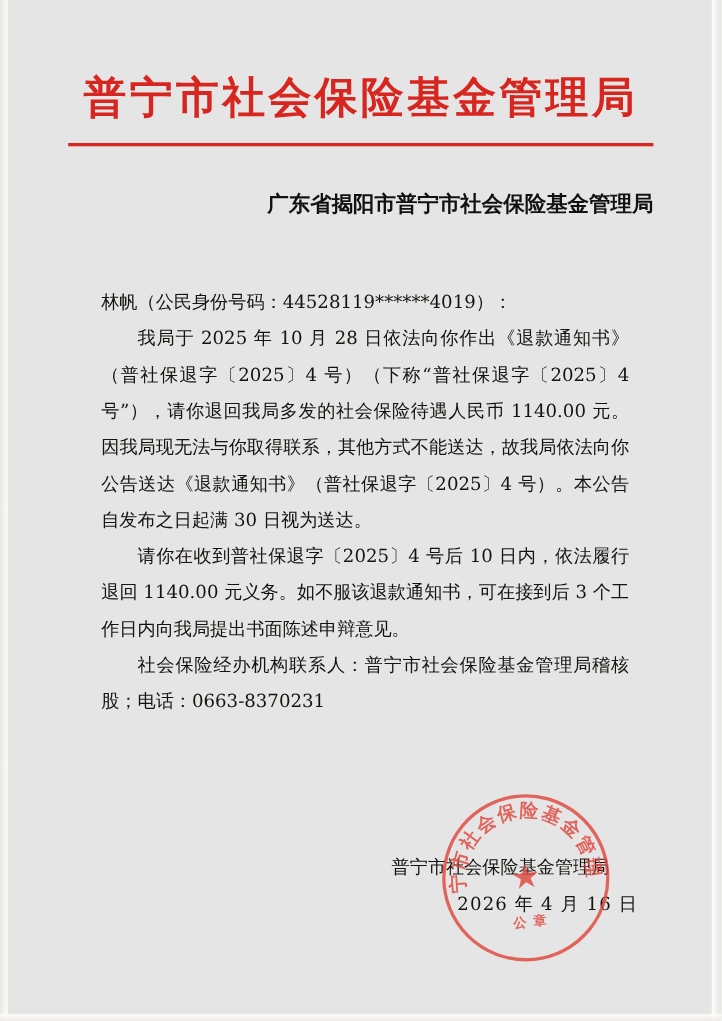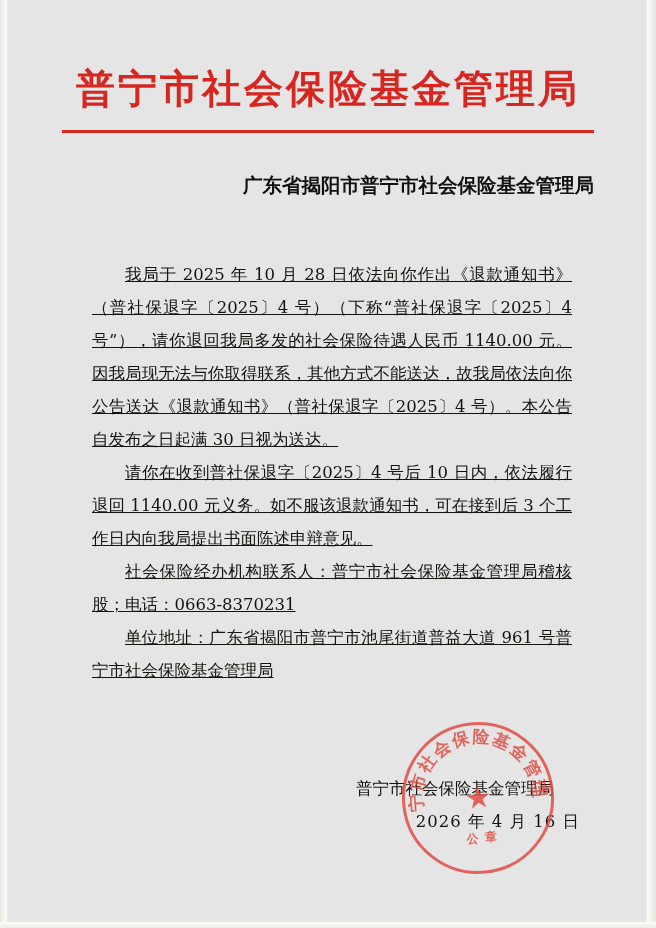--- a/index.html
+++ b/index.html
@@ -61,21 +61,20 @@
     line-height: 33px;
     color: #15130f;
     text-align: justify;
   }
   .para {
     margin: 0;
     text-indent: 0;
   }
   .para.indent {
     text-indent: 33px;
-    text-decoration: underline;
   }
   .signature {
     position: absolute;
     top: 772px;
     left: 330px;
     width: 250px;
     font-size: 16.5px;
     line-height: 33px;
     color: #15130f;
   }
@@ -175,24 +174,24 @@
     <div class="letterhead-title">普宁市社会保险基金管理局</div>
   </div>
 
   <div class="rule"></div>
 
   <div class="doc-title">
     <div>广东省揭阳市普宁市社会保险基金管理局</div>
   </div>
 
   <div class="body-text">
+    <p class="para">林帆（公民身份号码：44528119******4019）：</p>
     <p class="para indent">我局于 2025 年 10 月 28 日依法向你作出《退款通知书》（普社保退字〔2025〕4 号）（下称“普社保退字〔2025〕4 号”），请你退回我局多发的社会保险待遇人民币 1140.00 元。因我局现无法与你取得联系，其他方式不能送达，故我局依法向你公告送达《退款通知书》（普社保退字〔2025〕4 号）。本公告自发布之日起满 30 日视为送达。</p>
     <p class="para indent">请你在收到普社保退字〔2025〕4 号后 10 日内，依法履行退回 1140.00 元义务。如不服该退款通知书，可在接到后 3 个工作日内向我局提出书面陈述申辩意见。</p>
     <p class="para indent">社会保险经办机构联系人：普宁市社会保险基金管理局稽核股；电话：0663-8370231</p>
-    <p class="para indent">单位地址：广东省揭阳市普宁市池尾街道普益大道 961 号普宁市社会保险基金管理局</p>
   </div>
 
   <div class="signature">
     <div class="sig-line">普宁市社会保险基金管理局</div>
     <div class="sig-date">2026 年 4 月 16 日</div>
   </div>
 
   <div class="seal">
     <div class="seal-inner"></div>
     <svg class="seal-arc" viewBox="0 0 146 146">

